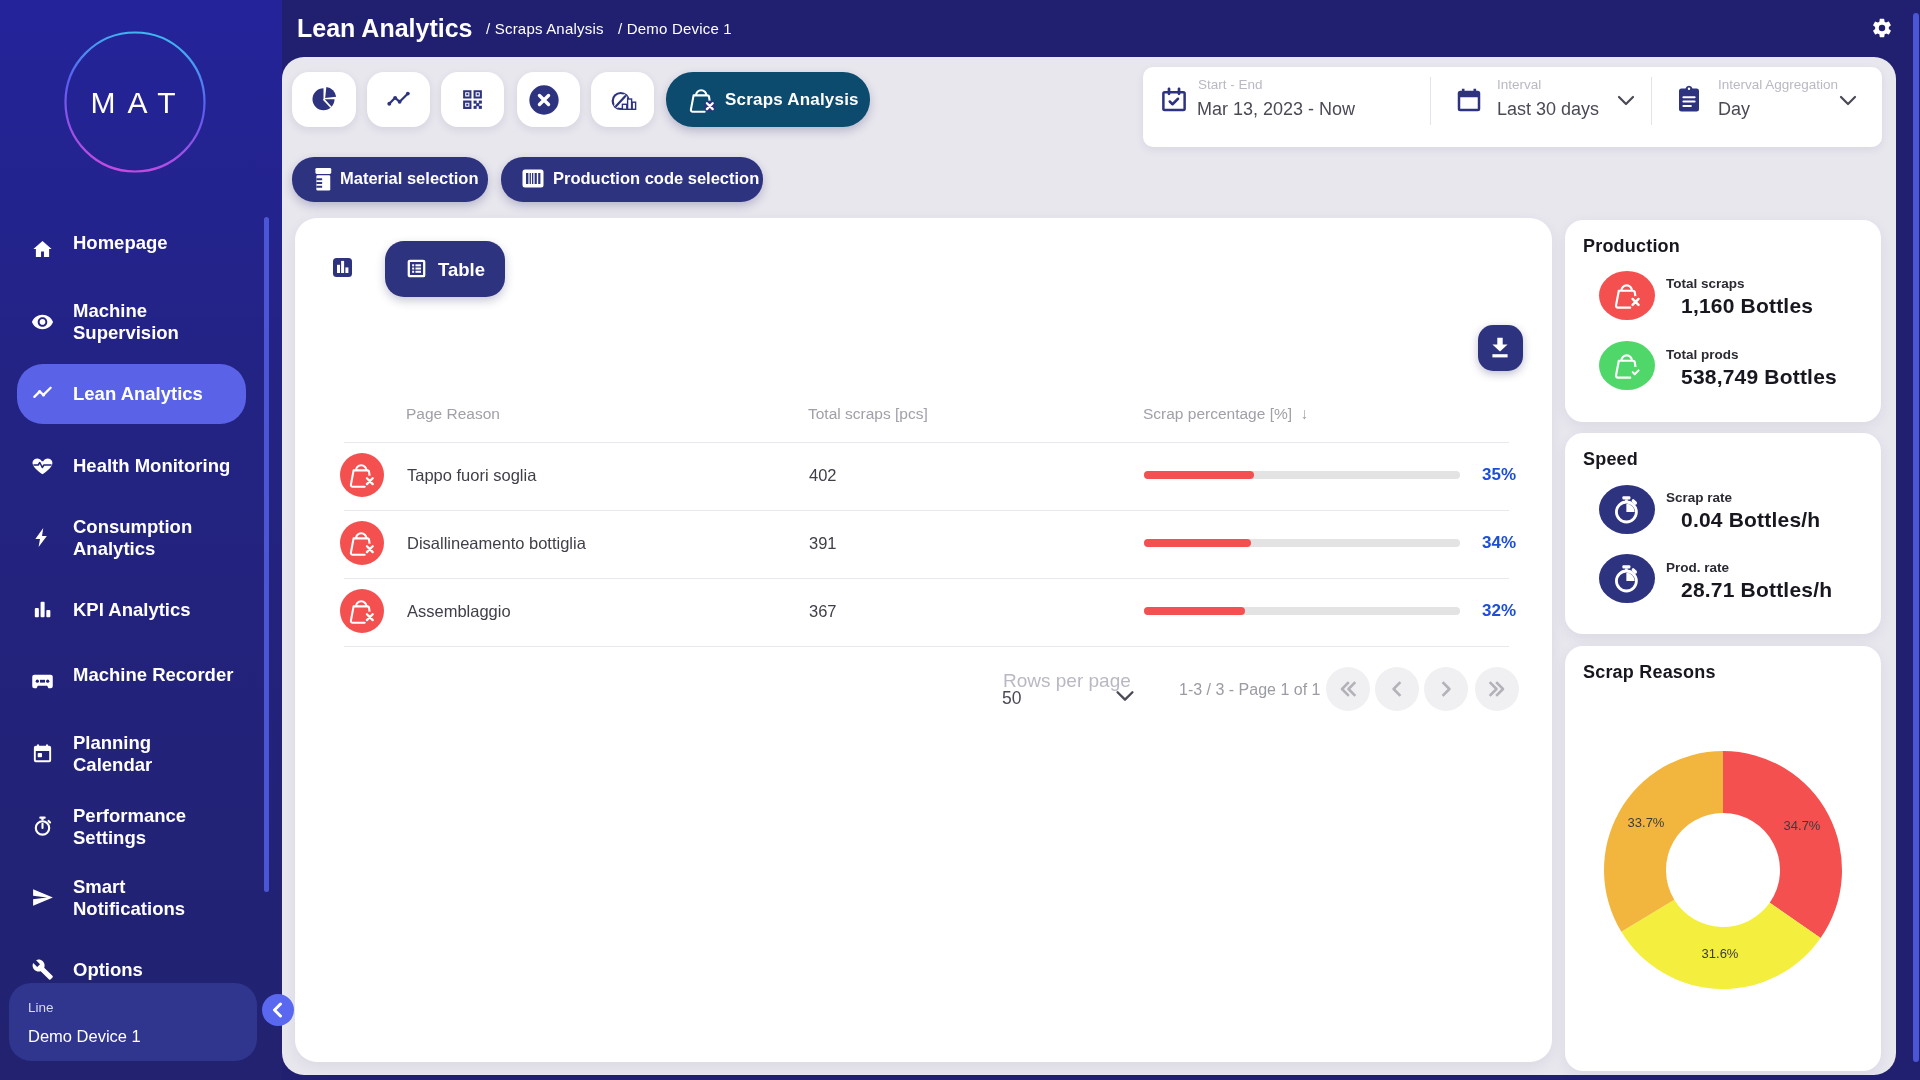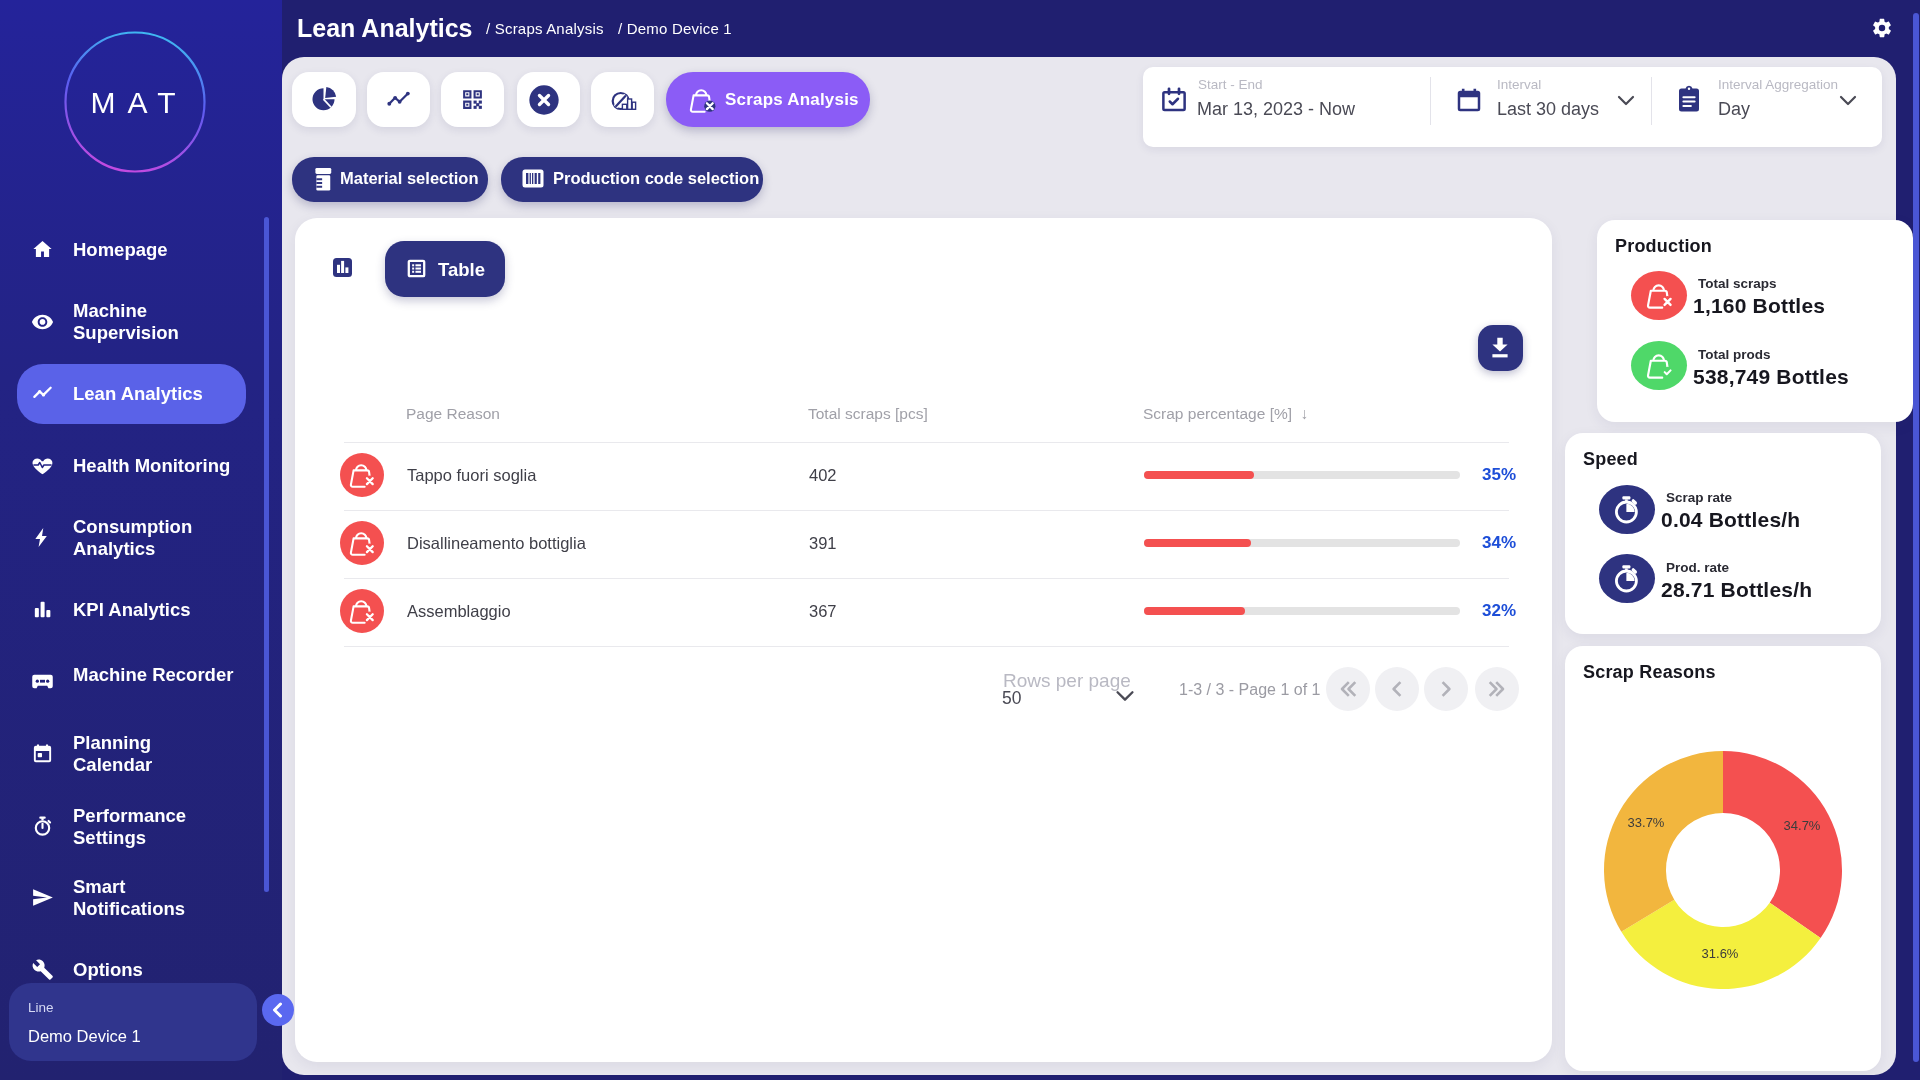--- a/index.html
+++ b/index.html
@@ -23,21 +23,21 @@
 
 #header { left:282px; top:0; width:1638px; height:57px; background:#201f70; color:#fff; }
 #header h1 { position:absolute; left:15px; top:14px; font-size:25px; font-weight:700; letter-spacing:0px; }
 #header .crumb { position:absolute; top:20px; font-size:15px; font-weight:400; color:#fff; letter-spacing:0.2px;}
 
 
 #content { left:282px; top:57px; width:1614px; height:1018px; background:#e8e7ee; border-radius:22px; }
 
 
 .fbtn { position:absolute; top:15px; height:55px; background:#fff; border-radius:17px; box-shadow:0 3px 8px rgba(40,40,100,0.10); }
-#fb-active { position:absolute; left:384px; top:15px; width:204px; height:55px; background:#8b5cf6 ; border-radius:27px; color:#fff; box-shadow:0 4px 10px rgba(40,40,100,0.25);}
+#fb-active { position:absolute; left:384px; top:15px; width:204px; height:55px; background:#0c4a6e ; border-radius:27px; color:#fff; box-shadow:0 4px 10px rgba(40,40,100,0.25);}
 #fb-active span { position:absolute; left:59px; top:18px; font-size:17px; font-weight:700; letter-spacing:0.2px; }
 
 
 #datepanel { left:861px; top:10px; width:739px; height:80px; background:#fff; border-radius:10px; box-shadow:0 3px 8px rgba(40,40,100,0.08); }
 #datepanel .sep { position:absolute; top:10px; width:1px; height:48px; background:#e3e3ea; }
 .dp-label { position:absolute; font-size:13.5px; color:#b9b9c3; }
 .dp-value { position:absolute; font-size:18px; color:#4a4a55; }
 
 
 .selbtn { position:absolute; top:100px; height:45px; background:#2e3380; border-radius:22px; color:#fff; box-shadow:0 4px 10px rgba(40,40,100,0.25); }
@@ -56,21 +56,21 @@
 .bartrack { position:absolute; left:849px; width:316px; height:8px; border-radius:4px; background:#e3e3e3; }
 .barfill { position:absolute; left:0; top:0; height:8px; border-radius:4px; background:#f45050; }
 .rowpct { position:absolute; font-size:17px; font-weight:700; color:#1d4ed8; width:80px; left:1141px; text-align:right;}
 .pgc { position:absolute; width:44px; height:44px; border-radius:50%; background:#f0f0f3; }
 
 
 .rcard { position:absolute; left:1283px; width:316px; background:#fff; border-radius:18px; box-shadow:0 4px 14px rgba(40,40,100,0.07); }
 .rcard h2 { position:absolute; left:18px; top:16px; font-size:18px; font-weight:700; color:#17171f; letter-spacing:0.2px;}
 .kpi-circle { position:absolute; left:34px; width:56px; height:49px; border-radius:50%; }
 .kpi-label { position:absolute; left:101px; font-size:13.5px; font-weight:700; color:#2a2a33; }
-.kpi-value { position:absolute; left:96px; font-size:21px; font-weight:700; color:#17171f; white-space:nowrap; letter-spacing:0.2px;}
+.kpi-value { position:absolute; left:116px; font-size:21px; font-weight:700; color:#17171f; white-space:nowrap; letter-spacing:0.2px;}
 
 
 #pg-scroll { left:1913px; top:13px; width:6px; height:1049px; background:#4a56d5; border-radius:3px; z-index:8;}
 .gearwrap { left:1871px; top:17px; width:22px; height:22px; }
 </style>
 </head>
 <body>
 
 <div class="abs" id="sidebar">
   <svg class="abs" id="logo" viewBox="0 0 142 142">
@@ -82,21 +82,21 @@
     </linearGradient>
       </defs>
     <circle cx="71" cy="71" r="69.5" fill="none" stroke="url(#lg)" stroke-width="2.2"></circle>
   </svg>
   <div class="abs" id="logotext">MAT</div>
   <div class="abs" id="nav-pill"></div>
   <div id="navitems">
     <svg class="nav-icon" style="top:238px;" viewBox="0 0 24 24">
         <path fill="#fff" d="M12 3.2 2.5 11.5h2.6v8.3h5.4v-5.6h3v5.6h5.4v-8.3h2.6z"></path>
       </svg>
-    <div class="nav-item" style="top:239px;text-align:center;">Homepage</div>
+    <div class="nav-item" style="top:232px;text-align:center;">Homepage</div>
     <svg class="nav-icon" style="top:310px;" viewBox="0 0 24 24">
         <path fill="#fff" d="M12 5c-5 0-9.3 3.1-11 7.5C2.7 16.9 7 20 12 20s9.3-3.1 11-7.5C21.3 8.1 17 5 12 5zm0 12.5c-2.8 0-5-2.2-5-5s2.2-5 5-5 5 2.2 5 5-2.2 5-5 5zm0-8c-1.7 0-3 1.3-3 3s1.3 3 3 3 3-1.3 3-3-1.3-3-3-3z"></path>
       </svg>
     <div class="nav-item" style="top:300px;">Machine<br>Supervision</div>
     <svg class="nav-icon" style="top:382px;" viewBox="0 0 24 24">
         <path fill="none" stroke="#fff" stroke-width="2.4" stroke-linecap="round" stroke-linejoin="round" d="M3.5 15.5 9 10l4 3.5 7.5-7.5"></path>
         <circle cx="9" cy="10" r="1.7" fill="#fff"></circle>
         <circle cx="13" cy="13.5" r="1.7" fill="#fff"></circle>
       </svg>
     <div class="nav-item" style="top:383px;">Lean Analytics</div>
@@ -364,21 +364,21 @@
           </svg></div>
       <div class="pgc" style="left:1129px;top:449px;"><svg width="44" height="44" viewBox="0 0 44 44">
             <path d="M18.6 15.2 25.4 22l-6.8 6.8" fill="none" stroke="#b2b2b9" stroke-width="2.6" stroke-linejoin="round"></path>
           </svg></div>
       <div class="pgc" style="left:1180px;top:449px;"><svg width="44" height="44" viewBox="0 0 44 44">
             <path d="M14.7 15.2 21.5 22l-6.8 6.8M21.2 15.2 28 22l-6.8 6.8" fill="none" stroke="#b2b2b9" stroke-width="2.6" stroke-linejoin="round"></path>
           </svg></div>
     </div>
   </div>
 
-  <div class="rcard" style="top:163px; height:202px;margin-left:32px;" id="card-prod">
+  <div class="rcard" style="top:163px; height:202px;" id="card-prod">
     <h2>Production</h2>
     <div class="kpi-circle" style="top:51px; background:#f45050;">
         <svg style="position:absolute;left:13px;top:9px;" width="31" height="31" viewBox="0 0 30 30">
           <path d="M9 10.4a5.2 5.2 0 0 1 10.4 0" fill="none" stroke="#fff" stroke-width="2.1"></path>
           <path d="M6.6 10.4h13.6c1 0 1.8.73 1.9 1.72l.62 4.6M6.6 10.4 3.9 24.6c-.22 1.15.66 2.2 1.83 2.2h11.9" fill="none" stroke="#fff" stroke-width="2.1" stroke-linecap="round"></path>
           <circle cx="22.8" cy="21.2" r="5.6" fill="#f45050"></circle>
           <path d="M19.9 18.3l5.8 5.8M25.7 18.3l-5.8 5.8" stroke="#fff" stroke-width="2.3" stroke-linecap="round"></path>
         </svg>
       </div>
     <span class="kpi-label" style="top:56px;">Total scraps</span>

